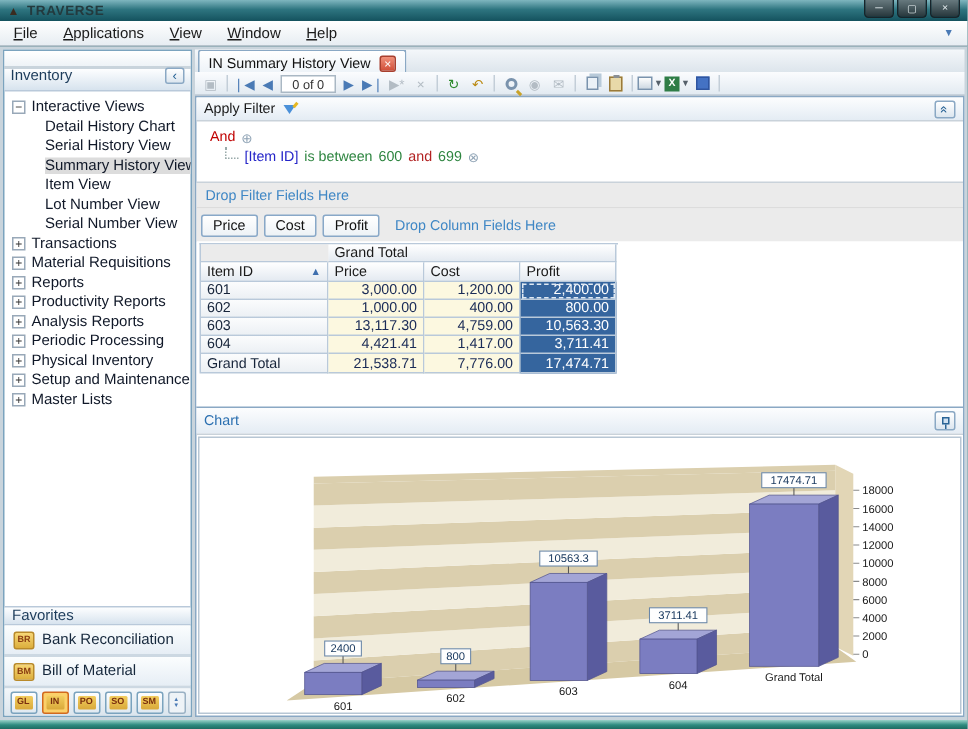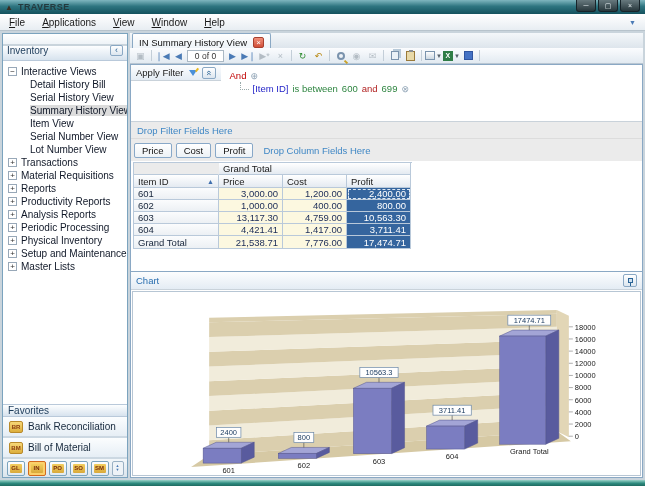--- a/index.html
+++ b/index.html
@@ -52,21 +52,21 @@
 .ic-copy{width:8px;height:9px;border:1px solid #7a93ad;background:#eaf1f7;box-shadow:2px -2px 0 -0px #b8cad9}
 .ic-paste{width:9px;height:10px;border:1px solid #9a7a3a;background:#e8d9a8;position:relative}
 .ic-paste::after{content:"";position:absolute;left:2px;top:-2px;width:4px;height:2px;background:#8a8f94}
 .ic-export{width:10px;height:9px;border:1px solid #7a93ad;background:linear-gradient(#fdfdfd,#cdd8e2)}
 .ic-excel{width:10px;height:10px;background:#2f7d46;color:#fff;font-size:7px;font-weight:bold;text-align:center;line-height:10px}
 .ic-winblue{width:9px;height:9px;background:#4472c4;border:1px solid #2f55a0;color:#fff;font-size:6px;text-align:center;line-height:8px}
 .ic-mag{width:8px;height:8px;border:2px solid #7a93ad;border-radius:50%;position:relative}
 .ic-mag::after{content:"";position:absolute;width:4px;height:2px;background:#c9a227;transform:rotate(45deg);left:5px;top:7px}
 
 .content{flex:1;display:flex;flex-direction:column;border:1px solid #8aa8c4;border-top:1px solid #8aa8c4;background:#fff;min-height:0}
-.fpanel{height:57px;border-bottom:1px solid #c9d2da;display:flex;flex-direction:row;flex:none}
+.fpanel{height:57px;border-bottom:1px solid #c9d2da;display:flex;flex-direction:column;flex:none}
 .fhead{height:16px;background:linear-gradient(#fcfdfe,#e4ecf4);border-bottom:1px solid #c9d2da;display:flex;align-items:center;gap:5px;padding:0 5px;font-size:9.5px;color:#1a1a1a;flex:none}
 .funnel{width:0;height:0;border-left:4px solid transparent;border-right:4px solid transparent;border-top:6px solid #4a90d9;position:relative}
 .funnel::after{content:"";position:absolute;left:3px;top:-8px;width:2px;height:4px;background:#e8b820;transform:rotate(40deg)}
 .collapse-btn{margin-left:auto;width:14px;height:12px;border:1px solid #8aa8c4;border-radius:2px;background:linear-gradient(#fff,#dce6ef);color:#2a6496;display:flex;align-items:center;justify-content:center}
 .collapse-btn span{transform:rotate(90deg);display:block;font-size:9px;line-height:0}
 .fbody{flex:1;padding:5px 9px;font-size:9.5px}
 .frow1{display:flex;align-items:center;gap:4px}
 .frow2{display:flex;align-items:center;gap:4px;margin-left:10px;margin-top:2px}
 .fconn{width:9px;height:8px;border-left:1px dotted #9aa;border-bottom:1px dotted #9aa;margin-top:-6px}
 .f-and{color:#c00000}.f-field{color:#2525c8}.f-op{color:#2e8540}.f-val{color:#2e8540}.f-conj{color:#b22222}
@@ -129,36 +129,36 @@
       <div class="side-head">
         <span>Inventory</span>
         <span class="side-collapse">‹</span>
       </div>
       <div class="tree">
         <div class="tree-item">
             <span class="tgl">−</span>
             <span class="lbl">Interactive Views</span>
           </div>
         <div class="tree-item child">
-            <span class="lbl">Detail History Bill</span>
+            <span class="lbl">Detail History Chart</span>
           </div>
         <div class="tree-item child">
             <span class="lbl">Serial History View</span>
           </div>
         <div class="tree-item child selected">
             <span class="lbl">Summary History View</span>
           </div>
         <div class="tree-item child">
             <span class="lbl">Item View</span>
           </div>
         <div class="tree-item child">
+            <span class="lbl">Lot Number View</span>
+          </div>
+        <div class="tree-item child">
             <span class="lbl">Serial Number View</span>
-          </div>
-        <div class="tree-item child">
-            <span class="lbl">Lot Number View</span>
           </div>
         <div class="tree-item">
             <span class="tgl">+</span>
             <span class="lbl">Transactions</span>
           </div>
         <div class="tree-item">
             <span class="tgl">+</span>
             <span class="lbl">Material Requisitions</span>
           </div>
         <div class="tree-item">

